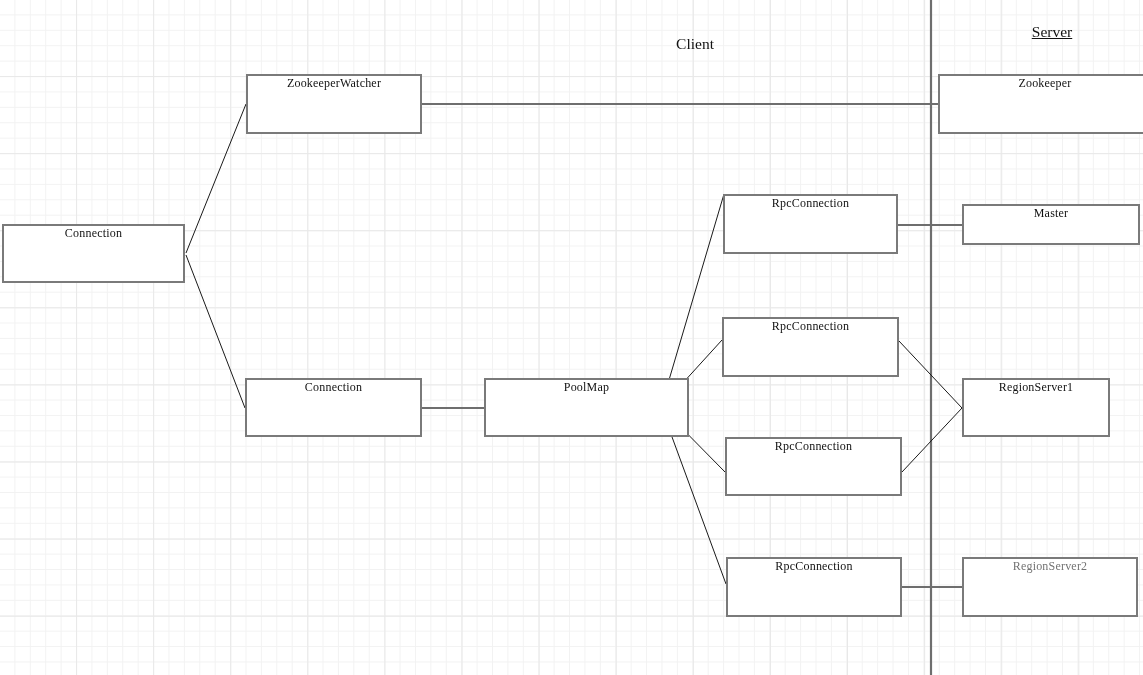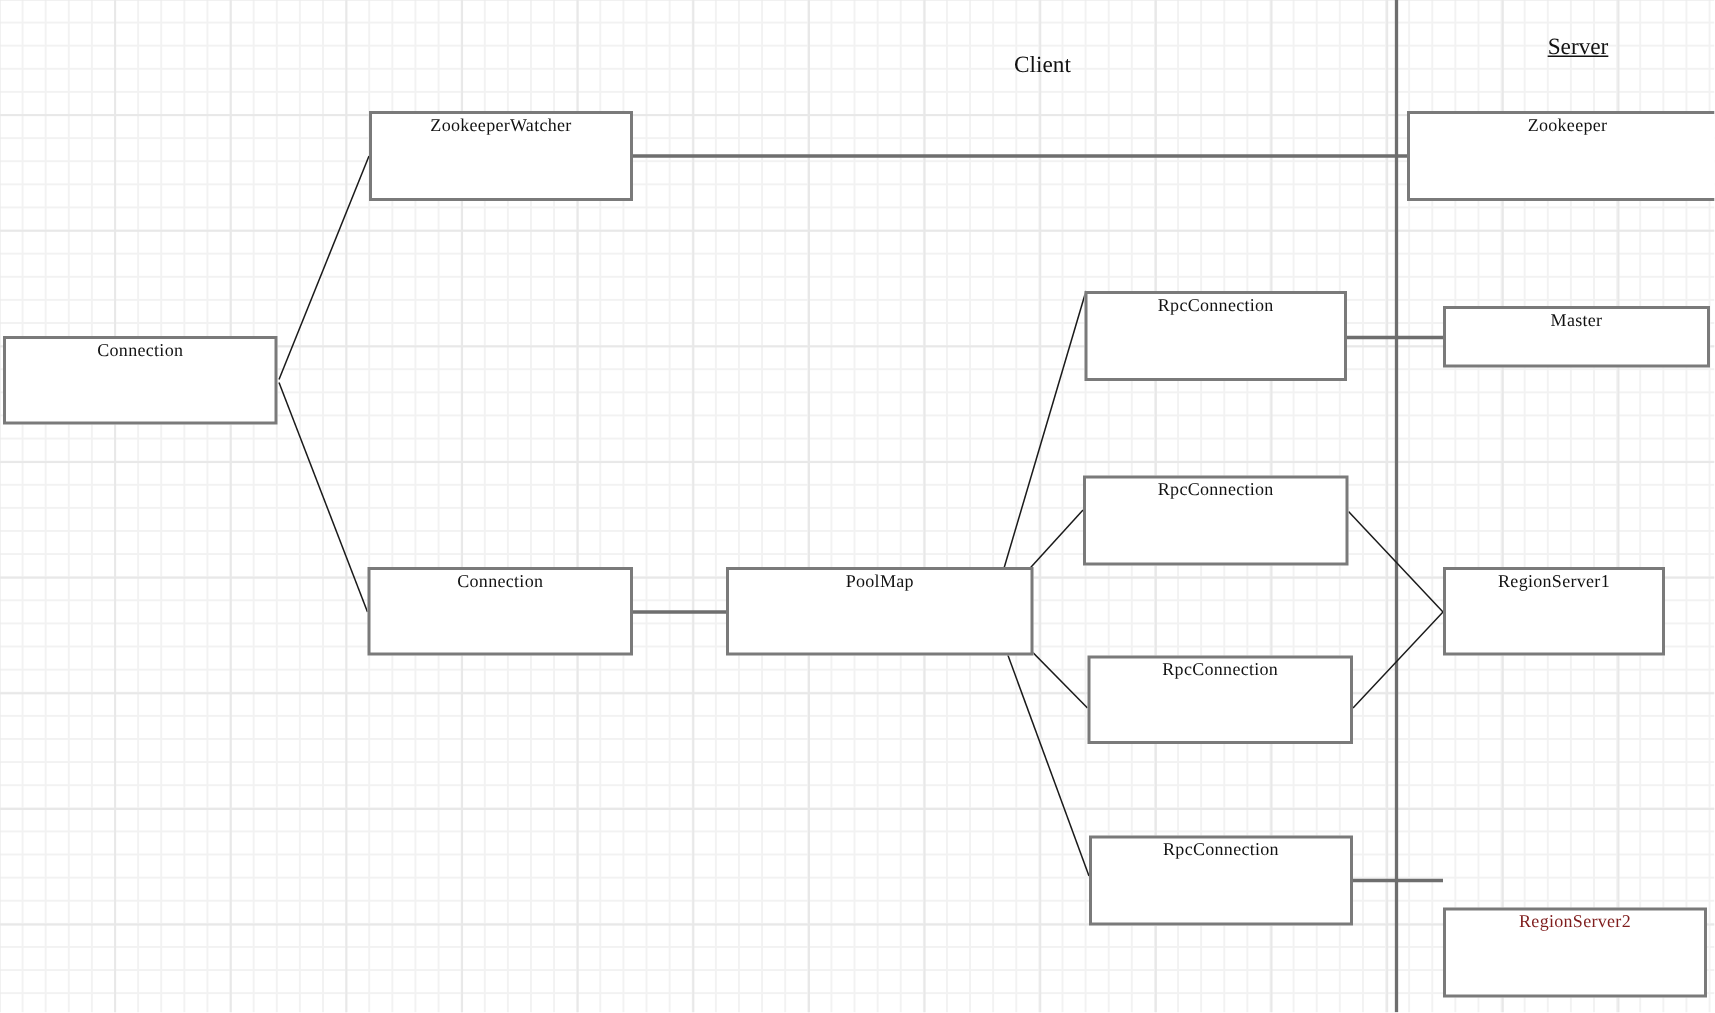--- a/index.html
+++ b/index.html
@@ -106,21 +106,21 @@
       </div>
       <div class="node" style="left: 938px; top: 74px; width: 214px; height: 60px; border-color: rgb(122, 122, 122); background: rgb(255, 255, 255); color: rgb(18, 18, 18);">
         <span>Zookeeper</span>
       </div>
       <div class="node" style="left: 962px; top: 204px; width: 178px; height: 41px; border-color: rgb(122, 122, 122); background: rgb(255, 255, 255); color: rgb(18, 18, 18);">
         <span>Master</span>
       </div>
       <div class="node" style="left: 962px; top: 378px; width: 148px; height: 59px; border-color: rgb(122, 122, 122); background: rgb(255, 255, 255); color: rgb(18, 18, 18);">
         <span>RegionServer1</span>
       </div>
-      <div class="node" style="left: 962px; top: 557px; width: 176px; height: 60px; border-color: rgb(122, 122, 122); background: rgb(255, 255, 255); color: #7f1d1d; margin-top: 48px;">
+      <div class="node" style="left: 962px; top: 557px; width: 176px; height: 60px; border-color: rgb(122, 122, 122); background: rgb(255, 255, 255); color: #737373;">
         <span>RegionServer2</span>
       </div>
     </div>
   <div id="labels">
       <div class="zone-label" style="left: 668px; top: 35px; color: rgb(18, 18, 18); margin-left: 27px;">Client</div>
       <div class="zone-label" style="left: 1052px; top: 23px; color: rgb(18, 18, 18); text-decoration: underline;">Server</div>
     </div>
 
 </div>
 

